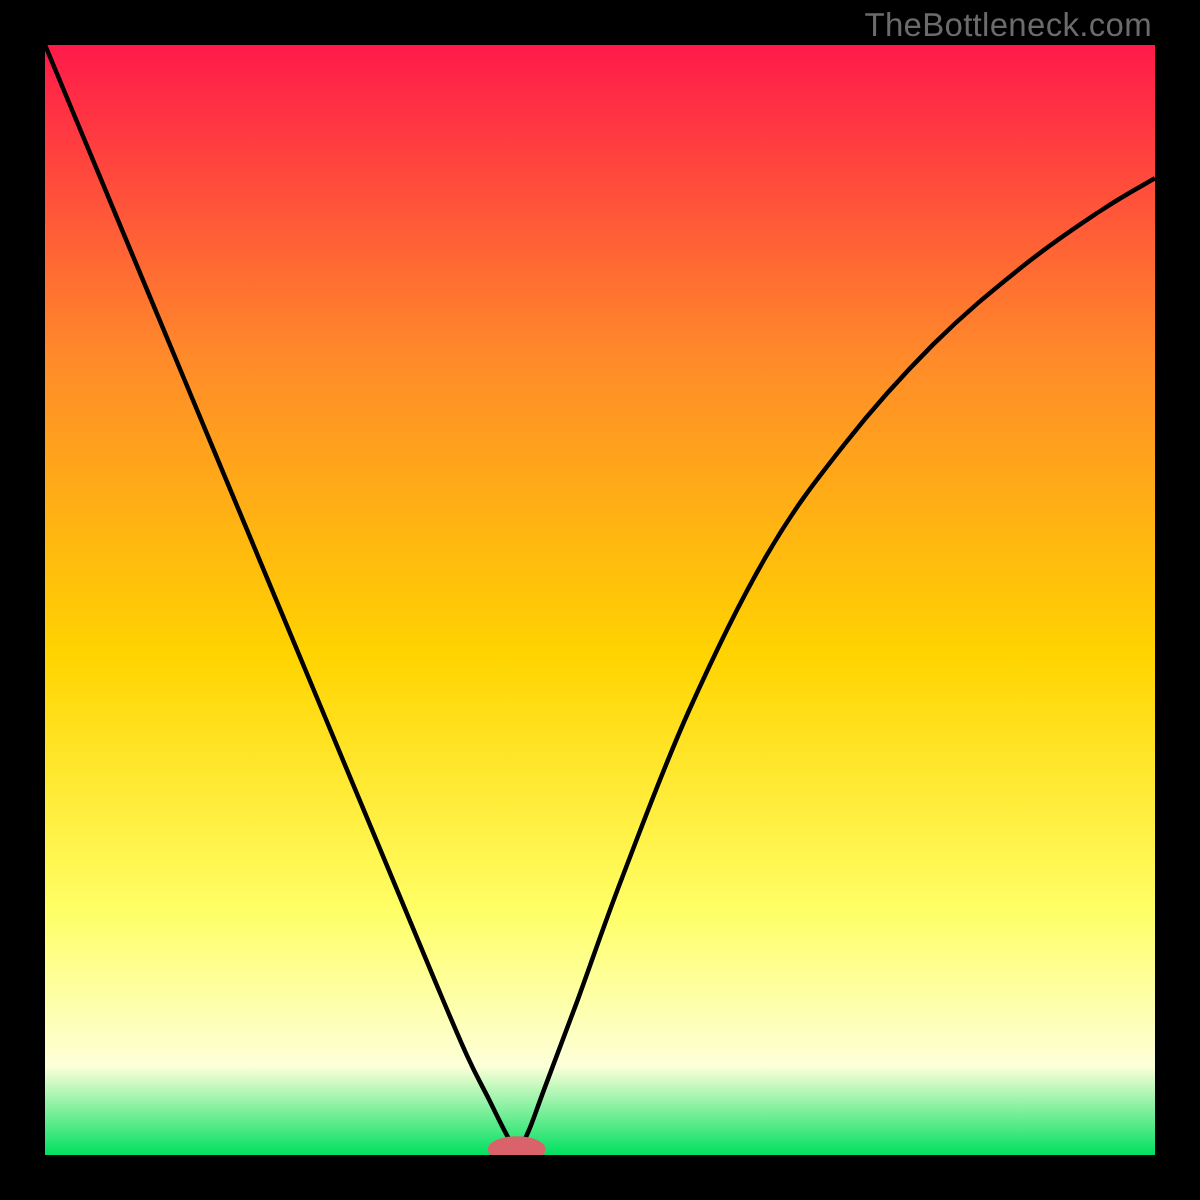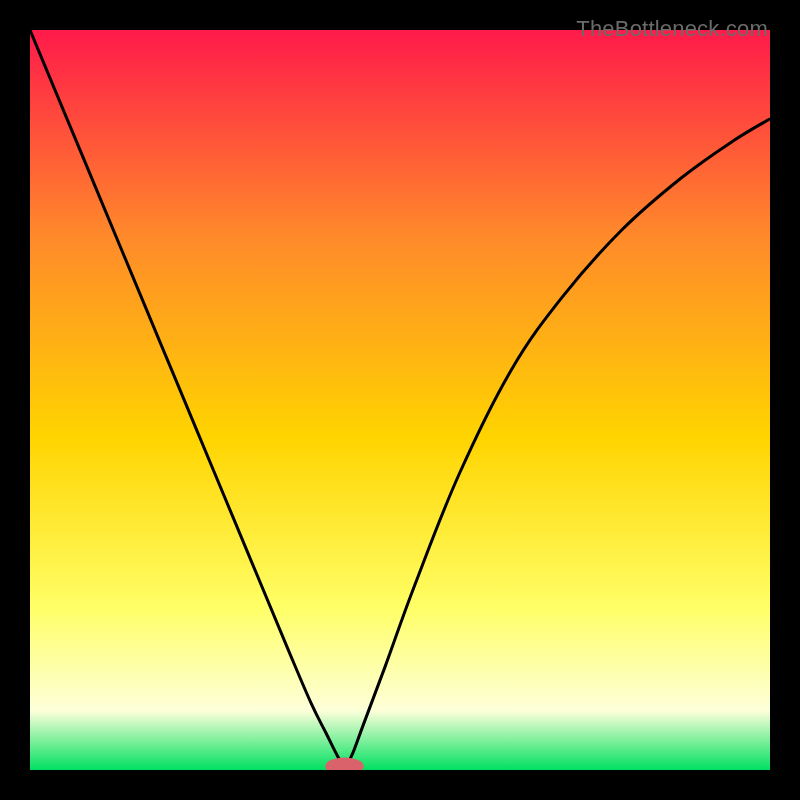--- a/index.html
+++ b/index.html
@@ -21,21 +21,21 @@
   .plot {
     position: absolute;
     left: 30px;
     top: 30px;
     width: 740px;
     height: 740px;
     overflow: hidden;
   }
   .watermark {
     position: absolute;
-    top: 16px;
+    top: 4px;
     right: 32px;
     font-family: Arial, Helvetica, sans-serif;
     font-size: 22px;
     color: #6b6b6b;
     font-weight: 500;
     letter-spacing: 0.2px;
   }
   svg {
     display: block;
   }

